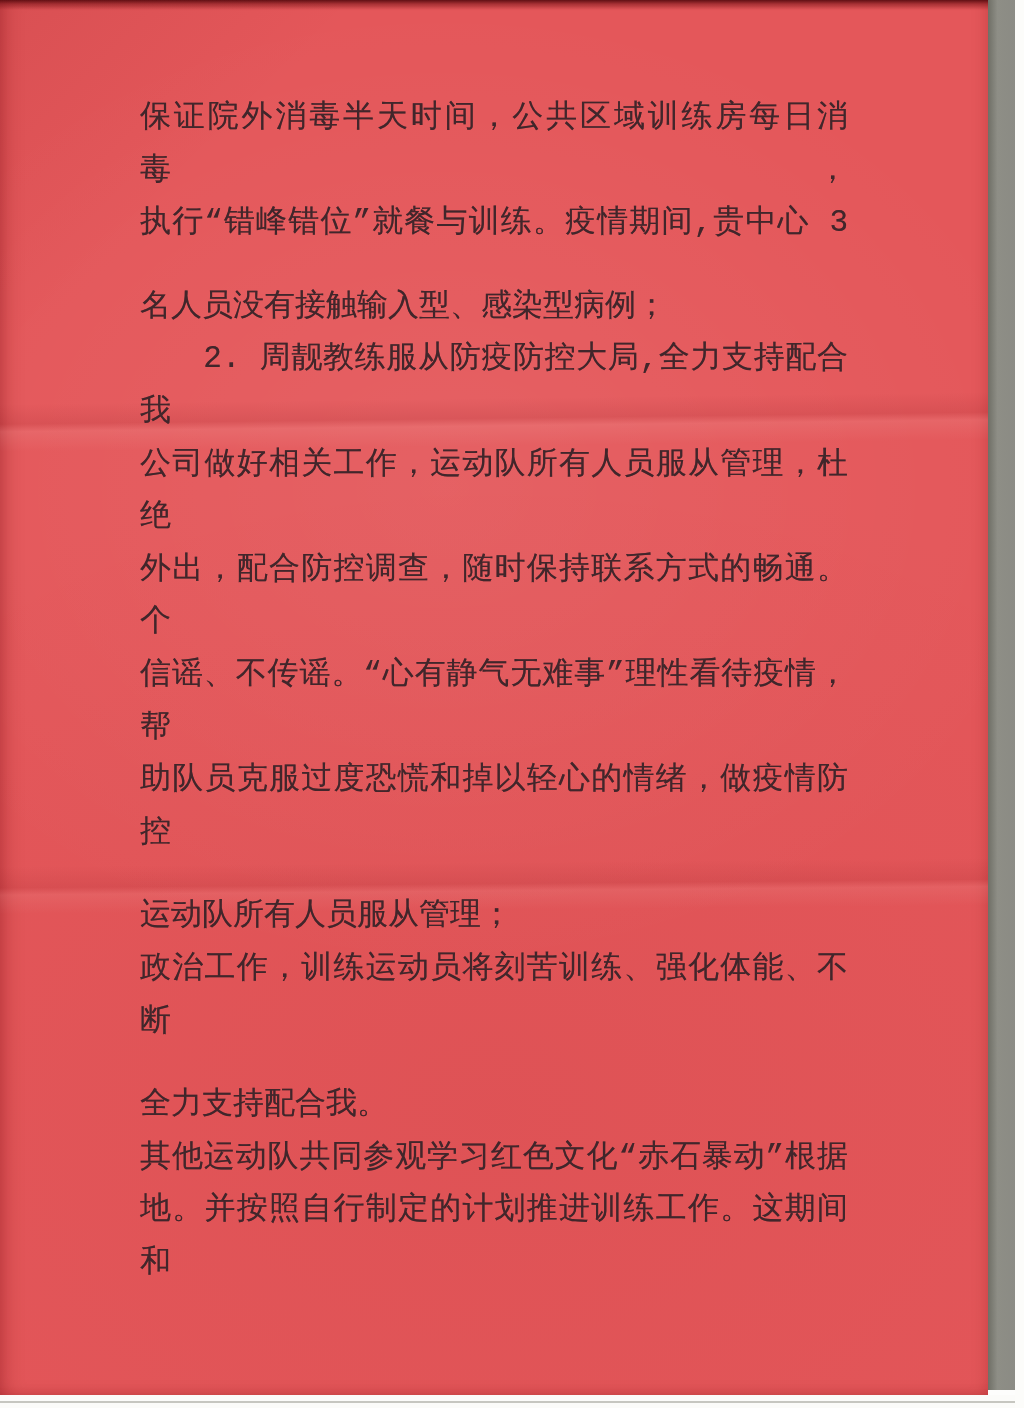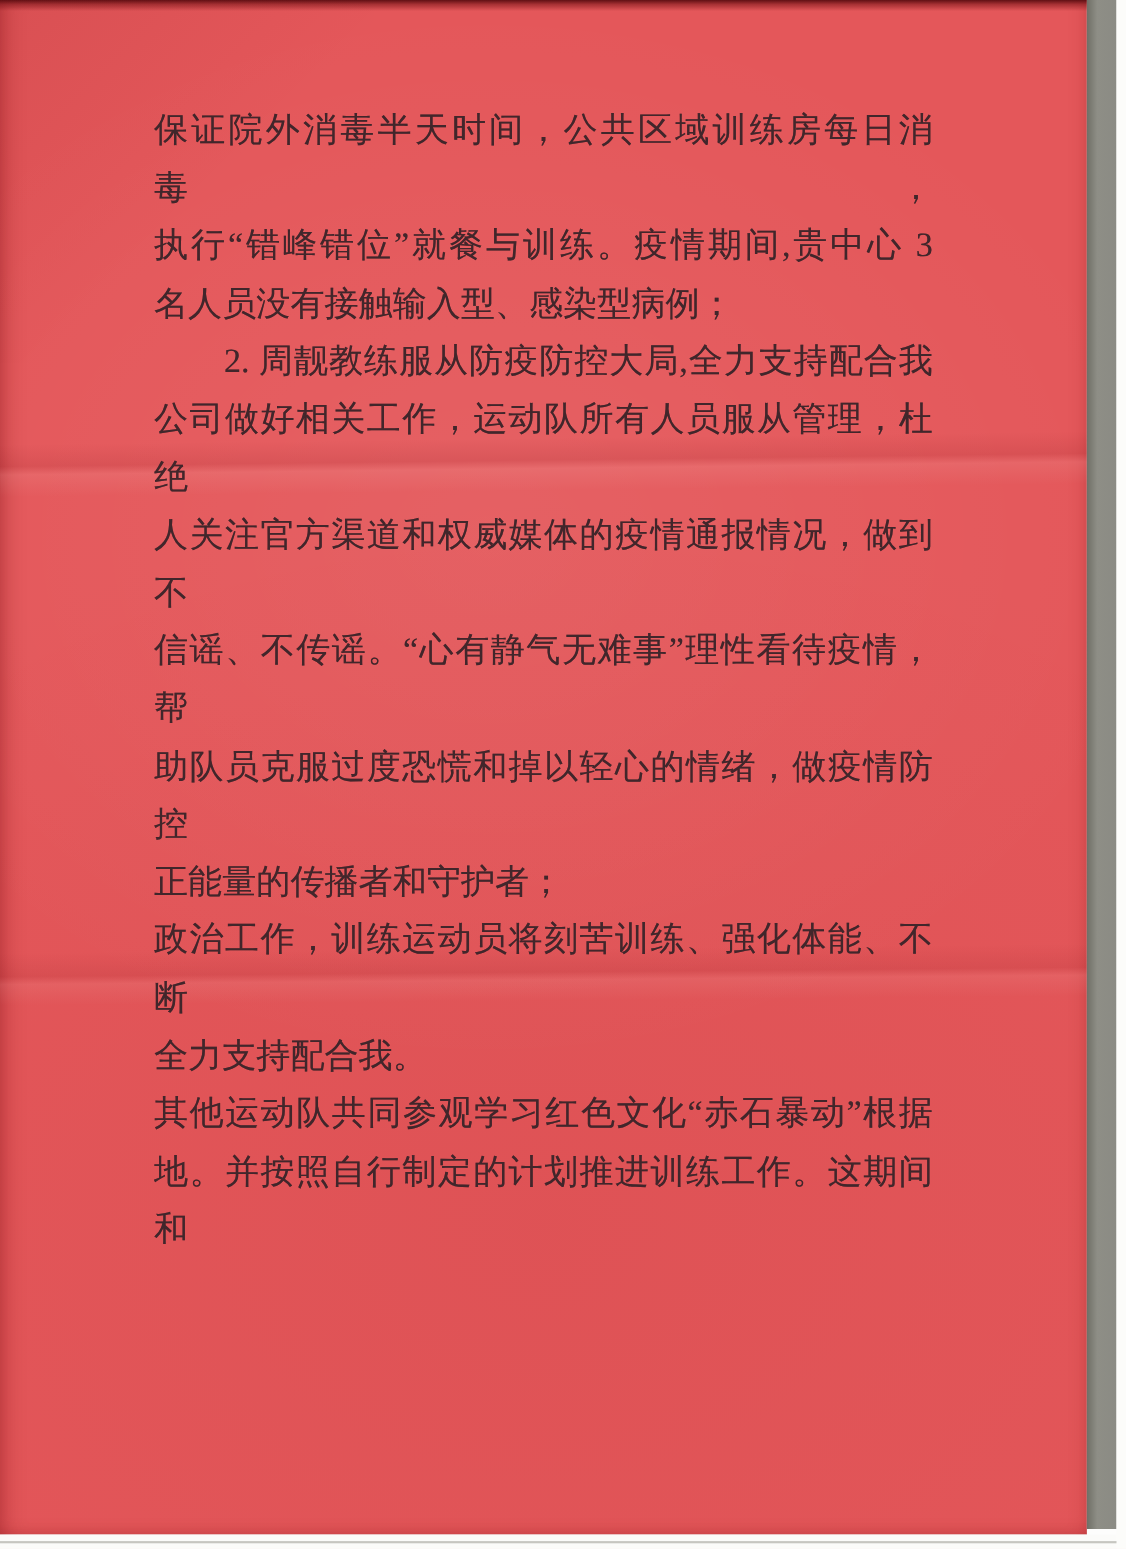--- a/index.html
+++ b/index.html
@@ -8,20 +8,21 @@
     width: 1024px;
     height: 1408px;
     overflow: hidden;
     background: #fdfdfc;
     font-family: "Liberation Serif", "DejaVu Serif", serif;
   }
   #scan-root {
     position: relative;
     width: 1024px;
     height: 1200px;
+    font-family: Liberation Mono, monospace;
   }
   
   #paper {
     position: absolute;
     left: 0;
     top: 0;
     width: 988px;
     height: 1395px;
     background:
       radial-gradient(ellipse 900px 700px at 45% 35%, rgba(255,255,255,0.06), rgba(0,0,0,0) 70%),
@@ -113,20 +114,21 @@
     text-shadow: 0 0 0.6px rgba(65, 38, 43, 0.55);
   }
   .para { margin: 0; }
   .line {
     text-align: justify;
     text-align-last: justify;
     white-space: pre-wrap;
   }
   .line.plast {
     text-align-last: left;
+    margin-top: 31px;
   }
 </style>
 </head>
 <body>
 
 <div id="scan-root">
   <div id="paper"></div>
   <div id="top-edge"></div>
   <div id="crease-corner"></div>
   <div id="crease-1" class="crease"></div>
@@ -137,24 +139,24 @@
   <div id="bottom-line"></div>
   <div id="text-block">
       <div class="para">
         <div class="line">保证院外消毒半天时间，公共区域训练房每日消毒，</div>
         <div class="line">执行“错峰错位”就餐与训练。疫情期间,贵中心 3</div>
         <div class="line plast">名人员没有接触输入型、感染型病例；</div>
       </div>
       <div class="para">
         <div class="line">　　2. 周靓教练服从防疫防控大局,全力支持配合我</div>
         <div class="line">公司做好相关工作，运动队所有人员服从管理，杜绝</div>
-        <div class="line">人关注官方渠道和权威媒体的疫情通报情况，做到不</div>
+        <div class="line">外出，配合防控调查，随时保持联系方式的畅通。个</div>
         <div class="line">信谣、不传谣。“心有静气无难事”理性看待疫情，帮</div>
         <div class="line">助队员克服过度恐慌和掉以轻心的情绪，做疫情防控</div>
-        <div class="line plast">正能量的传播者和守护者；</div>
+        <div class="line plast">运动队所有人员服从管理；</div>
       </div>
       <div class="para">
         <div class="line">政治工作，训练运动员将刻苦训练、强化体能、不断</div>
         <div class="line plast">全力支持配合我。</div>
       </div>
       <div class="para">
         <div class="line">其他运动队共同参观学习红色文化“赤石暴动”根据</div>
         <div class="line">地。并按照自行制定的计划推进训练工作。这期间和</div>
       </div>
     </div>

